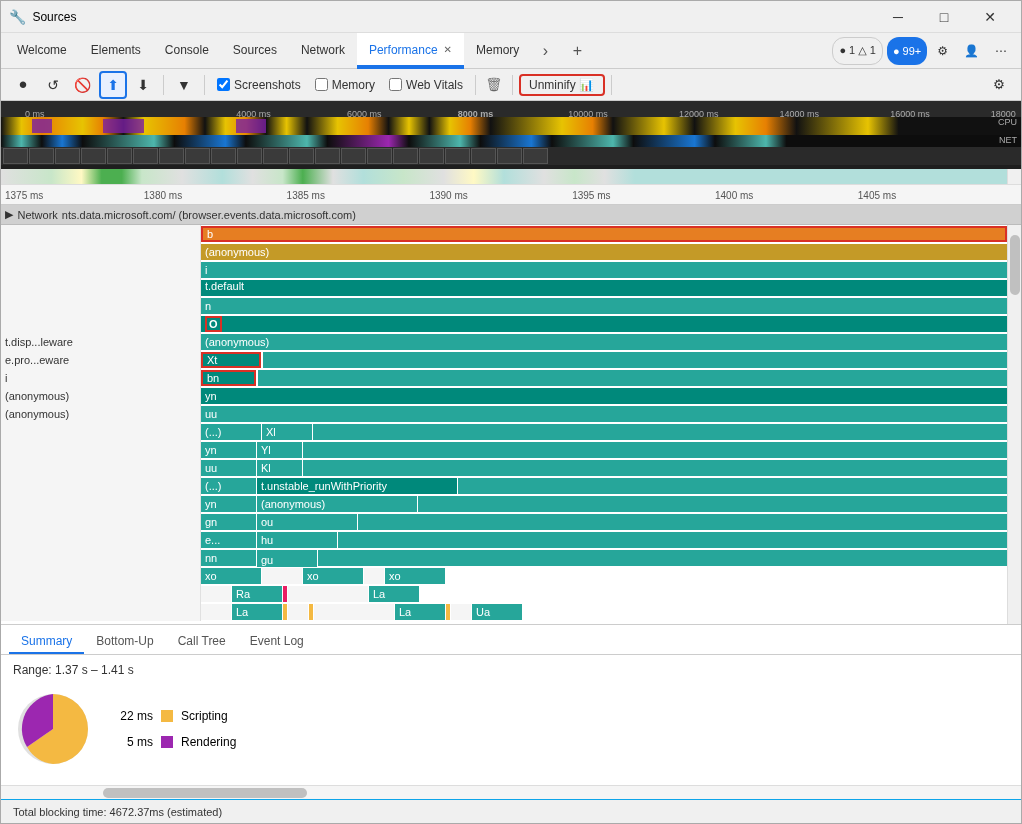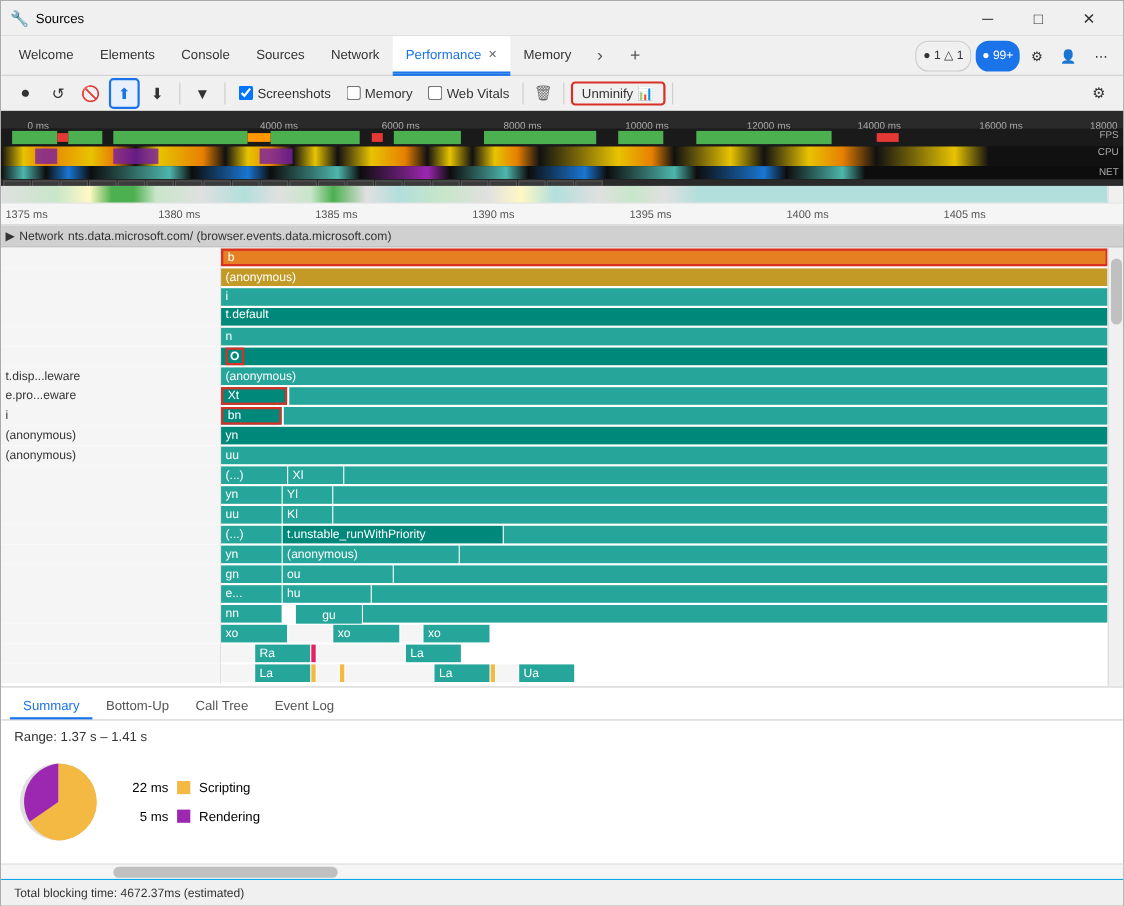--- a/index.html
+++ b/index.html
@@ -281,46 +281,29 @@
   </div>
 
   <div style="background:#1e1e1e;height:68px;position:relative;overflow:hidden;">
 
     <div style="height:16px;background:#2a2a2a;position:relative;display:flex;align-items:center;">
       <div style="width:14px;flex-shrink:0;"></div>
       <div style="flex:1;position:relative;">
         <span style="position:absolute;left:1%;font-size:9px;color:#aaa;">0 ms</span>
         <span style="position:absolute;left:22%;font-size:9px;color:#aaa;">4000 ms</span>
         <span style="position:absolute;left:33%;font-size:9px;color:#aaa;">6000 ms</span>
-        <span style="position:absolute;left:44%;font-size:9px;color:#aaa;">8000 ms</span>
+        <span style="position:absolute;left:44%;font-size:9px;color:#aaa;font-weight:bold;">8000 ms</span>
         <span style="position:absolute;left:55%;font-size:9px;color:#aaa;">10000 ms</span>
         <span style="position:absolute;left:66%;font-size:9px;color:#aaa;">12000 ms</span>
         <span style="position:absolute;left:76%;font-size:9px;color:#aaa;">14000 ms</span>
         <span style="position:absolute;left:87%;font-size:9px;color:#aaa;">16000 ms</span>
         <span style="position:absolute;left:97%;font-size:9px;color:#aaa;">18000 ms</span>
       </div>
     </div>
 
-    <div style="height:16px;position:relative;background:#1a1a1a;overflow:hidden;">
-      <span style="position:absolute;right:4px;top:0;font-size:9px;color:#aaa;z-index:2;">FPS</span>
-
-      <div style="position:absolute;left:1%;width:4%;height:12px;top:2px;background:#4caf50;"></div>
-      <div style="position:absolute;left:6%;width:3%;height:12px;top:2px;background:#4caf50;"></div>
-      <div style="position:absolute;left:10%;width:12%;height:12px;top:2px;background:#4caf50;"></div>
-      <div style="position:absolute;left:24%;width:8%;height:12px;top:2px;background:#4caf50;"></div>
-      <div style="position:absolute;left:35%;width:6%;height:12px;top:2px;background:#4caf50;"></div>
-      <div style="position:absolute;left:43%;width:10%;height:12px;top:2px;background:#4caf50;"></div>
-      <div style="position:absolute;left:55%;width:4%;height:12px;top:2px;background:#4caf50;"></div>
-      <div style="position:absolute;left:62%;width:12%;height:12px;top:2px;background:#4caf50;"></div>
-
-      <div style="position:absolute;left:5%;width:1%;height:8px;top:4px;background:#e53935;"></div>
-      <div style="position:absolute;left:22%;width:2%;height:8px;top:4px;background:#ff9800;"></div>
-      <div style="position:absolute;left:33%;width:1%;height:8px;top:4px;background:#e53935;"></div>
-      <div style="position:absolute;left:78%;width:2%;height:8px;top:4px;background:#e53935;"></div>
-    </div>
 
     <div style="height:18px;position:relative;background:#111;overflow:hidden;">
       <span style="position:absolute;right:4px;top:0;font-size:9px;color:#aaa;z-index:2;">CPU</span>
       <div style="width:100%;height:100%;background:linear-gradient(to right,
         transparent 0%, #ffd700 2%, #ff8c00 4%, #ffd700 8%, #ff8c00 10%,
         transparent 12%, #ffd700 14%, #ff8c00 18%, transparent 20%,
         #ffd700 22%, #ff9800 24%, transparent 26%, #ffd700 28%, transparent 30%,
         #ffd700 33%, #ff8c00 36%, transparent 38%, #ffd700 40%, transparent 42%,
         #ffd700 44%, #ff8c00 46%, transparent 48%,
         #ffd700 55%, #ff8c00 58%, transparent 60%,
@@ -617,21 +600,21 @@
               <div style="flex:1;height:16px;margin-top:1px;margin-left:1px;background:#26a69a;"></div>
             </div>
           </div>
 
           <div class="flame-row" style="background:#fff;">
             <div style="width:200px;flex-shrink:0;border-right:1px solid #e0e0e0;height:18px;background:#f5f5f5;"></div>
             <div style="flex:1;height:18px;position:relative;display:flex;">
               <div style="width:55px;height:16px;margin-top:1px;background:#26a69a;display:flex;align-items:center;padding:0 4px;flex-shrink:0;">
                   <span style="font-size:11px;color:#fff;">nn</span>
                 </div>
-              <div style="width:60px;height:20px;margin-top:1px;margin-left:13px;background:#26a69a;display:flex;align-items:center;padding:0 4px;flex-shrink:0;justify-content:center;">
+              <div style="width:60px;height:20px;margin-top:1px;margin-left:1px;background:#26a69a;display:flex;align-items:center;padding:0 4px;flex-shrink:0;">
                   <span style="font-size:11px;color:#fff;">gu</span>
                 </div>
               <div style="flex:1;height:16px;margin-top:1px;margin-left:1px;background:#26a69a;"></div>
             </div>
           </div>
 
           <div class="flame-row" style="background:#fff;">
             <div style="width:200px;flex-shrink:0;border-right:1px solid #e0e0e0;height:18px;background:#f5f5f5;"></div>
             <div style="flex:1;height:18px;position:relative;display:flex;gap:1px;">
               <div style="width:60px;height:16px;margin-top:1px;background:#26a69a;display:flex;align-items:center;padding:0 4px;flex-shrink:0;">

